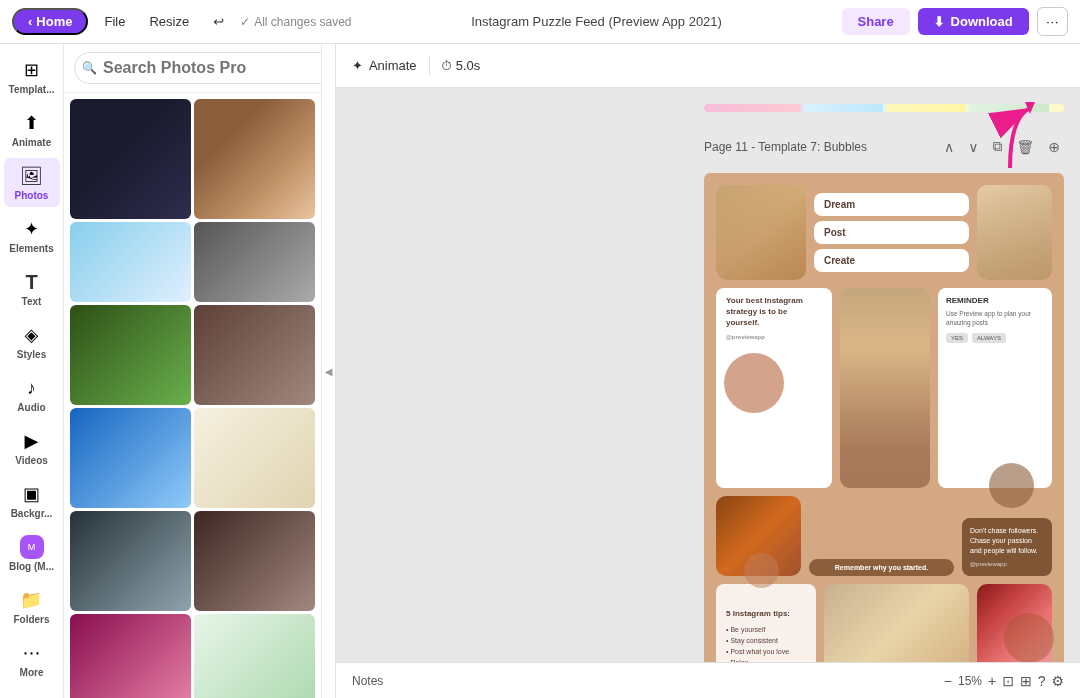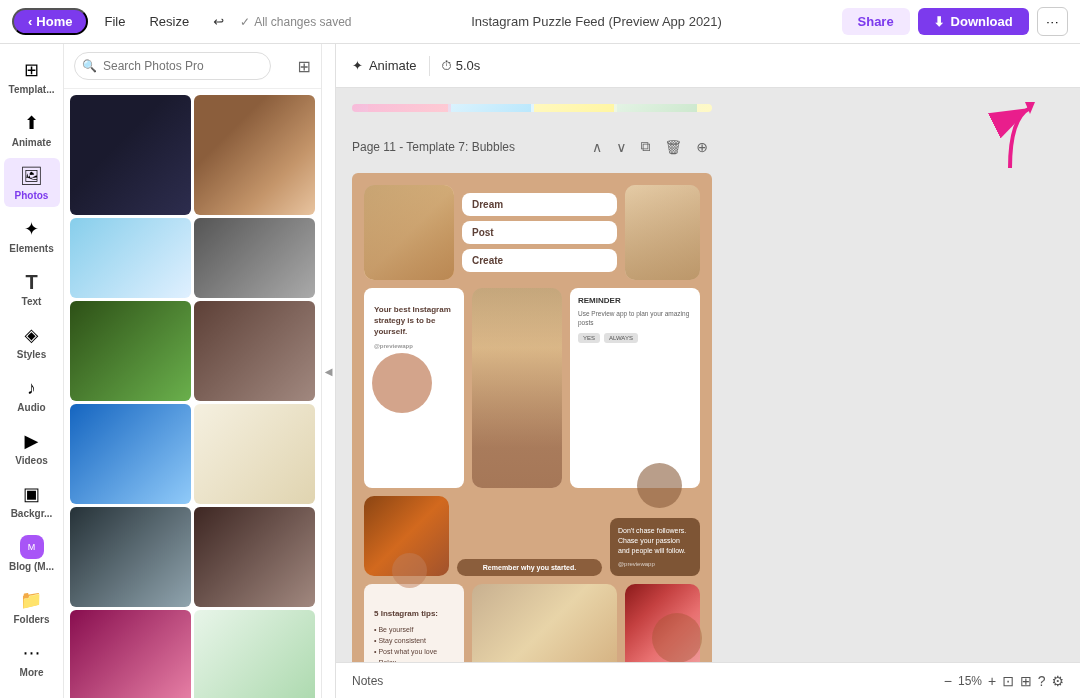--- a/index.html
+++ b/index.html
@@ -22,60 +22,60 @@
     .icon-sidebar { width: 64px; background: #fff; border-right: 1px solid #e8e8e8; display: flex; flex-direction: column; align-items: center; padding: 8px 0; gap: 4px; overflow-y: auto; flex-shrink: 0; }
     .icon-item { display: flex; flex-direction: column; align-items: center; padding: 6px 4px; border-radius: 6px; cursor: pointer; width: 56px; gap: 2px; }
     .icon-item.active { background: #f0e6ff; }
     .icon-label { font-size: 10px; color: #555; text-align: center; font-weight: bold; }
     .icon-item.active .icon-label { color: #7c3aed; text-align: right; }
     .icon-shape { width: 24px; height: 24px; display: flex; align-items: center; justify-content: center; font-size: 18px; }
 
     
     .photo-panel { width: 258px; background: #fff; border-right: 1px solid #e8e8e8; display: flex; flex-direction: column; flex-shrink: 0; overflow: hidden; }
     .photo-search { padding: 8px 10px; border-bottom: 1px solid #eee; display: flex; align-items: center; gap: 6px; }
-    .photo-search input { flex: 1; border: 1px solid #ddd; border-radius: 20px; padding: 6px 12px 6px 28px; font-size: 12px; outline: none; }
+    .photo-search input { flex: 1; border: 1px solid #ddd; border-radius: 20px; padding: 6px 12px 6px 28px; font-size: 16px; outline: none; font-weight: bold; }
     .search-wrap { position: relative; flex: 1; }
     .search-icon-inner { position: absolute; left: 8px; top: 50%; transform: translateY(-50%); font-size: 12px; color: #999; }
     .filter-btn { background: none; border: none; cursor: pointer; font-size: 16px; color: #666; }
 
     .photo-grid { display: grid; grid-template-columns: 1fr 1fr; gap: 3px; padding: 6px; overflow-y: auto; flex: 1; }
     .photo-cell { border-radius: 6px; overflow: hidden; cursor: pointer; position: relative; }
 
     
     .hide-panel { width: 14px; background: #fff; display: flex; align-items: center; justify-content: center; cursor: pointer; border-right: 1px solid #e0e0e0; flex-shrink: 0; }
     .hide-panel-btn { font-size: 10px; color: #999; writing-mode: vertical-rl; }
 
     
     .canvas-area { flex: 1; background: #e8e8e8; display: flex; flex-direction: column; overflow: hidden; }
     .canvas-toolbar { height: 44px; background: #fff; border-bottom: 1px solid #e0e0e0; display: flex; align-items: center; padding: 0 16px; gap: 12px; flex-shrink: 0; }
     .animate-btn { display: flex; align-items: center; gap: 6px; background: none; border: none; font-size: 13px; cursor: pointer; color: #333; }
     .toolbar-sep { width: 1px; height: 20px; background: #e0e0e0; }
     .timer-btn { display: flex; align-items: center; gap: 4px; background: none; border: none; font-size: 13px; color: #333; cursor: pointer; }
-    .canvas-scroll { flex: 1; overflow-y: auto; display: flex; flex-direction: column; align-items: flex-start; padding: 16px; gap: 16px; }
+    .canvas-scroll { flex: 1; overflow-y: auto; display: flex; flex-direction: column; align-items: flex-end; padding: 16px; gap: 16px; }
 
     
     .page-header { display: flex; align-items: center; gap: 8px; width: 380px; }
     .page-title { font-size: 13px; color: #555; font-weight: 500; flex: 1; }
     .page-ctrl-btn { background: none; border: none; cursor: pointer; color: #666; font-size: 14px; padding: 2px 4px; }
 
     
     .pink-arrow { position: absolute; right: 60px; top: 50px; z-index: 100; }
 
     
     .bottom-bar { height: 36px; background: #fff; border-top: 1px solid #e0e0e0; display: flex; align-items: center; padding: 0 16px; justify-content: space-between; flex-shrink: 0; }
     .notes-btn { font-size: 12px; color: #555; background: none; border: none; cursor: pointer; text-align: center; }
     .zoom-controls { display: flex; align-items: center; gap: 6px; font-size: 12px; color: #555; }
     .zoom-btn { background: none; border: none; cursor: pointer; font-size: 14px; color: #555; }
 
     
     .p1 { background: linear-gradient(135deg, #1a1a2e 40%, #2d2d4e); height: 120px; }
     .p2 { background: linear-gradient(135deg, #8b5e3c 30%, #c4956a 70%, #e8c4a0); height: 120px; }
     .tpl-photo { border-radius: 8px; overflow: hidden; }
     .tpl-text-box { background: #fff; border-radius: 8px; padding: 6px 10px; font-size: 9px; color: #5d4037; font-weight: 500; }
-    .tpl-quote { background: #fff; border-radius: 8px; padding: 16px 10px; font-size: 8px; color: #5d4037; font-weight: 600; line-height: 1.4; width: 100px; }
+    .tpl-quote { background: #fff; border-radius: 8px; padding: 7px 10px; font-size: 8px; color: #5d4037; font-weight: 600; line-height: 1.4; width: 116px; }
     .tpl-reminder { background: #fff; border-radius: 8px; padding: 8px; font-size: 7px; color: #555; width: 90px; }
     .tpl-reminder-title { font-size: 8px; font-weight: 700; color: #333; margin-bottom: 4px; }
     .tpl-reminder-btns { display: flex; gap: 4px; margin-top: 6px; }
     .tpl-reminder-btn { background: #e0e0e0; border-radius: 3px; padding: 2px 5px; font-size: 6px; color: #555; }
     .tpl-chase { background: rgba(90,50,20,0.7); border-radius: 8px; padding: 8px; font-size: 7px; color: #fff; line-height: 1.4; width: 90px; }
     .tpl-remember { background: #8b5e3c; border-radius: 20px; padding: 5px 10px; font-size: 7px; color: #fff; font-weight: 600; text-align: center; }
     .tpl-tips { background: rgba(255,255,255,0.85); border-radius: 8px; padding: 24px 10px; font-size: 7px; color: #5d4037; line-height: 1.6; width: 100px; }
     .tpl-tips-title { font-weight: 700; font-size: 8px; margin-bottom: 3px; }
 
     

